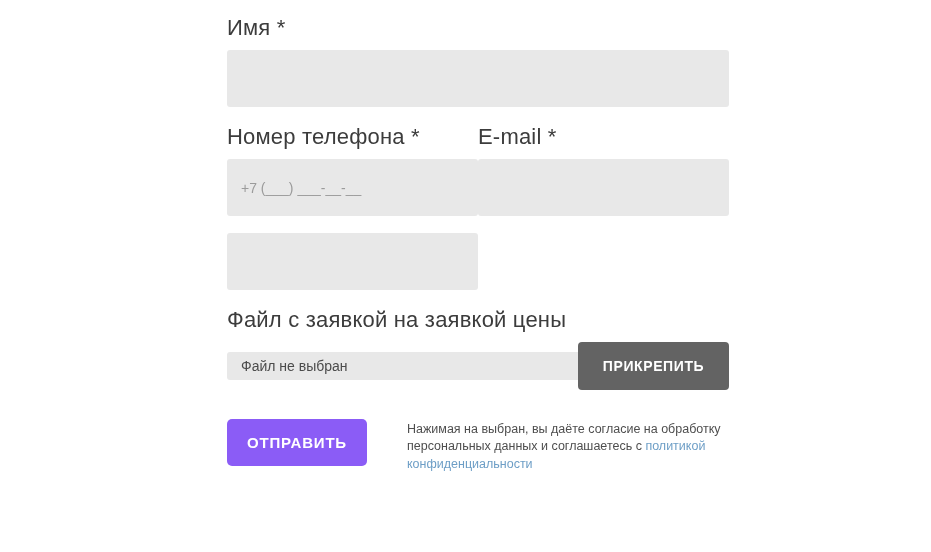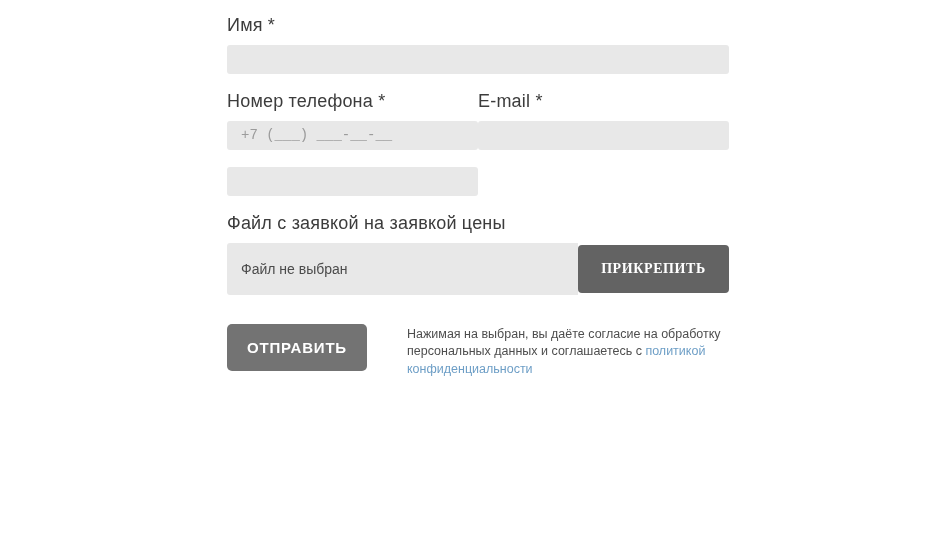--- a/index.html
+++ b/index.html
@@ -10,72 +10,72 @@
     overflow: hidden;
   }
   .form-wrap {
     width: 502px;
     margin-left: 227px;
     padding-top: 15px;
   }
   .form-group { margin-bottom: 17px; }
   .field-label {
     display: block;
-    font-size: 18px;
+    font-size: 22px;
     color: #3c3c3c;
     margin-bottom: 9px;
     letter-spacing: 0.2px;
   }
   .text-input {
     display: block;
     width: 100%;
-    height: 29px;
+    height: 57px;
     background: #e8e8e8;
     border: none;
     border-radius: 3px;
     padding: 0 14px;
-    font-family: Liberation Mono, monospace;
+    font-family: Liberation Sans, sans-serif;
     font-size: 15px;
     color: #be185d;
     outline: none;
   }
   .text-input::placeholder {
     color: #9b9b9b;
     font-size: 14px;
     opacity: 1;
   }
   .two-col {
     display: grid;
     grid-template-columns: 1fr 1fr;
   }
   .file-row {
     display: flex;
     align-items: center;
     margin-bottom: 21px;
   }
   .file-status {
     flex: 1;
-    height: 52px;
+    height: 28px;
     background: #e8e8e8;
     border-radius: 3px 0 0 3px;
     display: flex;
     align-items: center;
     padding-left: 14px;
     font-size: 14px;
     color: #4b4b4b;
   }
   .attach-btn {
     width: 151px;
     height: 48px;
     flex: 0 0 151px;
     background: #636363;
     color: #ffffff;
     border: none;
     border-radius: 4px;
-    font-family: Liberation Serif, serif;
+    font-family: Liberation Sans, sans-serif;
     font-size: 14px;
     font-weight: bold;
     letter-spacing: 0.6px;
     cursor: pointer;
   }
   .comment-area {
     display: block;
     width: 100%;
     height: 62px;
     background: #e8e8e8;
@@ -89,21 +89,21 @@
     resize: vertical;
   }
   .bottom-row {
     display: flex;
     align-items: flex-start;
     margin-top: 29px;
   }
   .submit-btn {
     width: 140px;
     height: 47px;
-    background: #737373;
+    background: #8b5cf6;
     color: #ffffff;
     border: none;
     border-radius: 5px;
     font-family: "Liberation Sans", "DejaVu Sans", sans-serif;
     font-size: 15px;
     font-weight: bold;
     letter-spacing: 0.8px;
     cursor: pointer;
     flex: 0 0 140px;
   }

